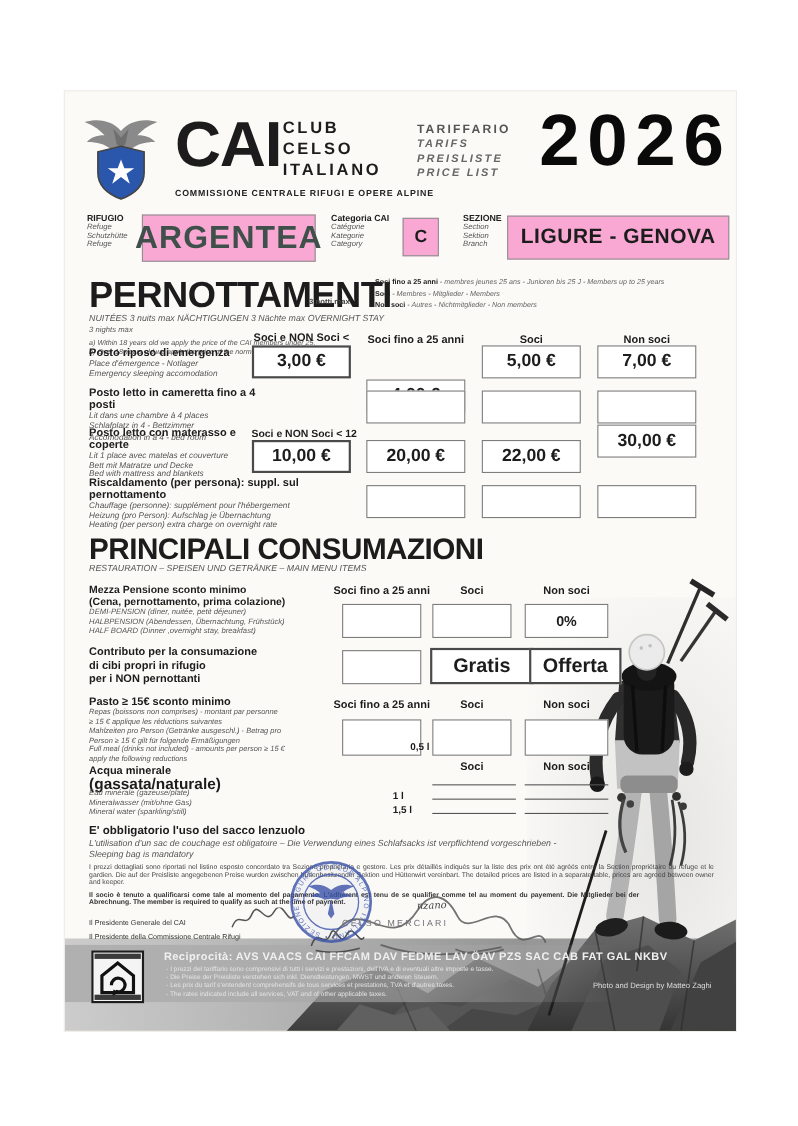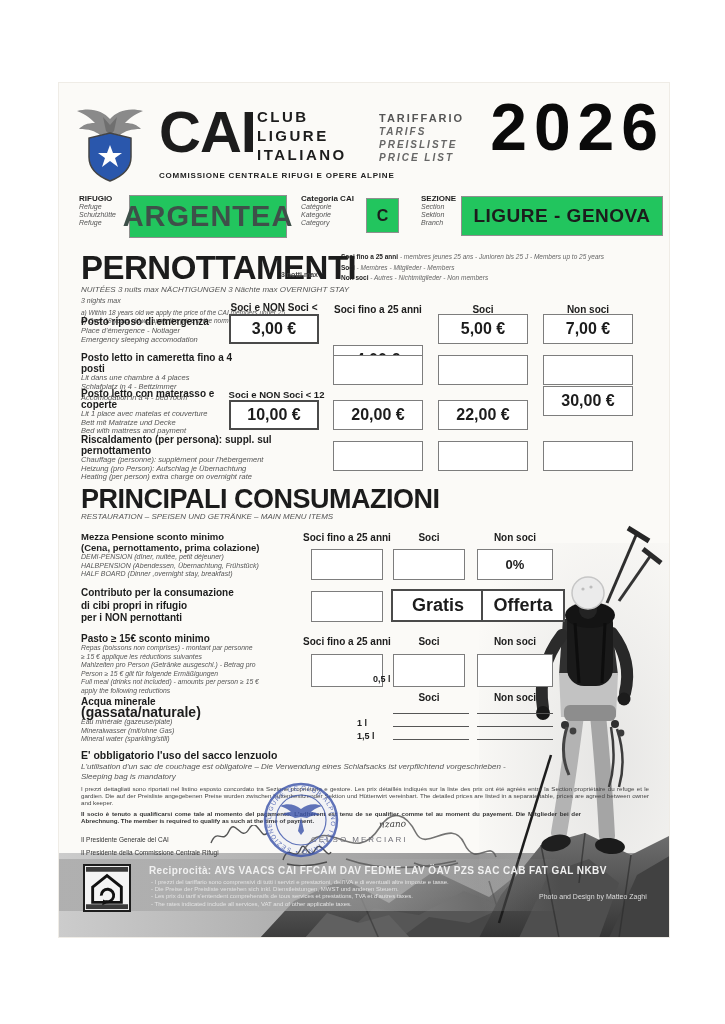--- a/index.html
+++ b/index.html
@@ -15,21 +15,21 @@
   
   .cai-word{font-size:58px;font-weight:bold;letter-spacing:-1px;line-height:58px;}
   .club-line{font-size:15px;font-weight:bold;letter-spacing:2.5px;line-height:19px;}
   .commission{font-size:8px;font-weight:bold;letter-spacing:.8px;color:#222;}
   .tariff-0{font-size:11px;font-weight:bold;letter-spacing:2px;color:#555;line-height:13px;}
   .tariff-i{font-size:10px;font-weight:bold;font-style:italic;letter-spacing:2px;color:#666;line-height:13px;}
   .year{font-size:66px;font-weight:bold;letter-spacing:7px;line-height:56px;color:#0a0a0a;}
   
   .flabel{font-size:8px;font-weight:bold;line-height:9px;}
   .flsub{font-size:7px;font-style:italic;color:#555;line-height:8px;}
-  .fbox{background:#22c55e;border:1.5px solid #8f8f8f;display:flex;align-items:center;justify-content:center;box-sizing:border-box;}
+  .fbox{background:#f9a8d4;border:1.5px solid #8f8f8f;display:flex;align-items:center;justify-content:center;box-sizing:border-box;}
   .argentea{font-size:29px;font-weight:bold;color:#3e5049;letter-spacing:1px;}
   .catval{font-size:16px;font-weight:bold;}
   .sezval{font-size:19px;font-weight:bold;letter-spacing:.5px;}
   
   .sec-title{font-weight:bold;letter-spacing:-.5px;}
   .sub{font-style:italic;color:#555;font-size:7.5px;line-height:8.6px;}
   .rtitle{font-weight:bold;font-size:10px;line-height:11px;}
   .colhead{font-weight:bold;font-size:10px;text-align:center;}
   .pbox{
     position:absolute;background:#fff;border:1.5px solid #7d7d7d;box-sizing:border-box;
@@ -141,21 +141,21 @@
 
   <svg class="abs" style="left:14px;top:20px;" width="74" height="80" viewBox="0 0 74 80">
     <path d="M37,16 C30,8 18,4 4,8 C14,12 18,16 22,20 C14,20 10,22 6,26 C16,26 22,28 27,32 L37,30 L47,32 C52,28 58,26 68,26 C64,22 60,20 52,20 C56,16 60,12 70,8 C56,4 44,8 37,16 Z" fill="#8a8a8a"></path>
     <path d="M30,14 l7,8 7,-8 -3,14 -4,4 -4,-4 Z" fill="#6f6f6f"></path>
     <path d="M37,30 L58,35 L58,54 C58,66 50,73 37,78 C24,73 16,66 16,54 L16,35 Z" fill="#2a57ac" stroke="#444" stroke-width="1.5"></path>
     <polygon points="37,42 40,50 49,50 42,55 45,64 37,58 29,64 32,55 25,50 34,50" fill="#ffffff"></polygon>
   </svg>
   <div class="abs cai-word" style="left:100px;top:20px;">CAI</div>
   <div class="abs" style="left:198px;top:24px;">
     <div class="club-line">CLUB</div>
-    <div class="club-line">LIGURE</div>
+    <div class="club-line">CELSO</div>
     <div class="club-line">ITALIANO</div>
   </div>
   <div class="abs commission" style="left:100px;top:88px;">COMMISSIONE CENTRALE RIFUGI E OPERE ALPINE</div>
   <div class="abs" style="left:320px;top:29px;">
     <div class="tariff-0">TARIFFARIO</div>
     <div class="tariff-i">TARIFS</div>
     <div class="tariff-i">PREISLISTE</div>
     <div class="tariff-i">PRICE LIST</div>
   </div>
   <div class="abs year" style="right:4px;top:16px;">2026</div>
@@ -223,21 +223,21 @@
     <div class="sub" style="margin-top:3px;">Accomodation in a 4 - bed room</div>
   </div>
   <div class="pbox" style="left:274px;top:272px;width:90px;height:30px;"></div>
   <div class="pbox" style="left:379px;top:272px;width:90px;height:30px;"></div>
   <div class="pbox" style="left:484px;top:272px;width:90px;height:30px;"></div>
 
   <div class="abs" style="left:22px;top:305px;width:155px;">
     <div class="rtitle">Posto letto con materasso e coperte</div>
     <div class="sub">Lit 1 place avec matelas et couverture</div>
     <div class="sub">Bett mit Matratze und Decke</div>
-    <div class="sub">Bed with mattress and payment</div>
+    <div class="sub">Bed with mattress and blankets</div>
   </div>
   <div class="abs colhead" style="left:165px;top:306px;width:105px;font-size:9.5px;">Soci e NON Soci &lt; 12</div>
   <div class="pbox thick" style="left:170px;top:317px;width:90px;height:30px;">10,00 €</div>
   <div class="pbox" style="left:274px;top:317px;width:90px;height:30px;">20,00 €</div>
   <div class="pbox" style="left:379px;top:317px;width:90px;height:30px;">22,00 €</div>
   <div class="pbox" style="left:484px;top:303px;width:90px;height:30px;">30,00 €</div>
 
   <div class="abs" style="left:22px;top:351px;width:230px;">
     <div class="rtitle">Riscaldamento (per persona): suppl. sul pernottamento</div>
     <div class="sub">Chauffage (personne): supplément pour l'hébergement</div>

